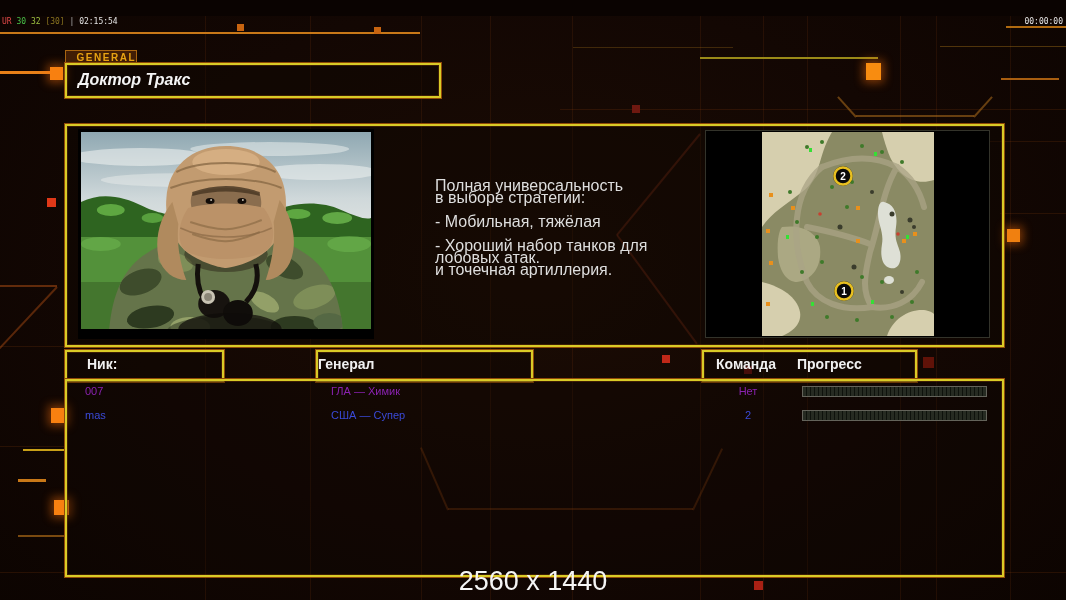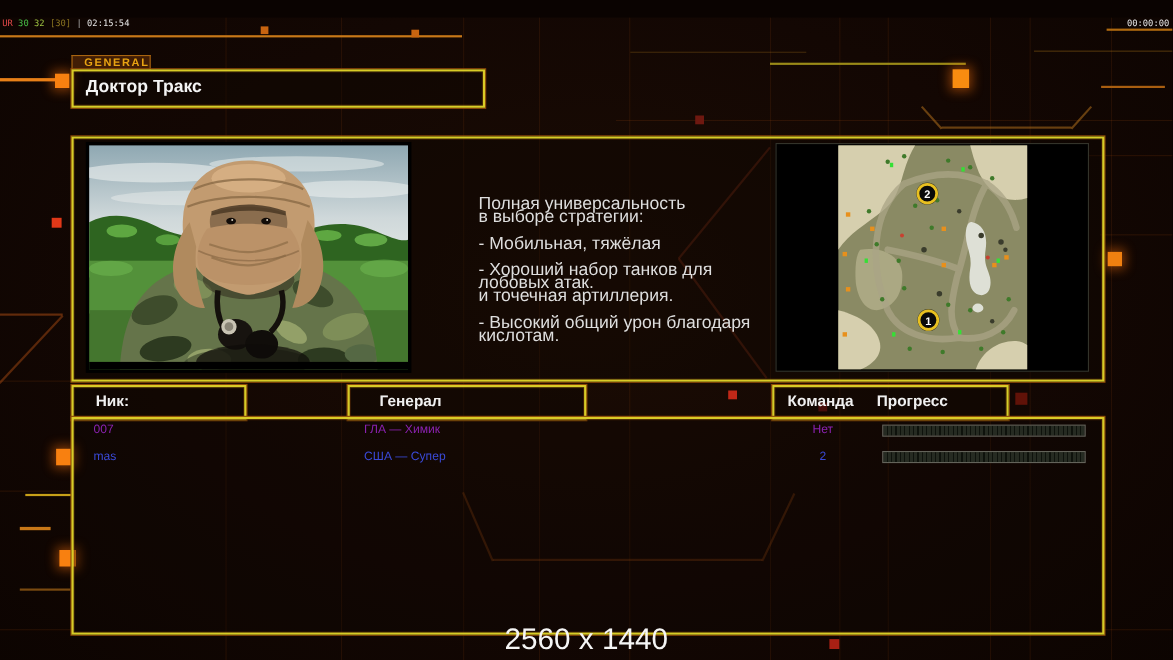--- a/index.html
+++ b/index.html
@@ -22,38 +22,38 @@
   .stats-left .t3{color:#8a7420}.stats-left .t4{color:#b0b0b0}.stats-left .t5{color:#e4e4e4}
   .timer-right{position:absolute;right:3px;top:1px;font:8px "DejaVu Sans Mono",monospace;color:#e8e8e8;}
 
   
   .ybox{position:absolute;border:2px solid #d9cb27;background:rgba(14,6,2,0.42);
         box-shadow:0 0 0 1px #8f4a08, inset 0 0 0 1px rgba(110,55,8,0.45);}
 
   .tab-general{position:absolute;left:65px;top:34px;width:66px;height:13px;background:#411d05;
         border:1px solid #a86410;border-bottom:none;color:#e8a312;font-size:10px;font-weight:bold;
         letter-spacing:1.5px;padding:0 0 0 4px;line-height:13px;text-align:right;}
-  .title-box{left:65px;top:47px;width:372px;height:31px;}
+  .title-box{left:65px;top:47px;width:372px;height:31px;font-style:italic;}
   .title-text{font-size:16px;font-weight:bold;color:#f4f4f4;line-height:29px;padding-left:11px;}
 
   .main-box{left:65px;top:108px;width:935px;height:219px;}
   .portrait-frame{position:absolute;left:11px;top:3px;width:296px;height:210px;background:#000;}
   .portrait-frame svg{position:absolute;left:3px;top:3px;}
   .desc{position:absolute;left:368px;top:54px;width:260px;font-size:16px;line-height:12px;color:#dedede;}
   .desc .mt{margin-top:12px;}
   .map-frame{position:absolute;left:638px;top:4px;width:285px;height:208px;background:#000;
              border:1px solid #33332a;box-sizing:border-box;}
   .map-frame svg{display:block;margin:1px auto;}
 
   .hdr{height:28px;}
   .hdr .lab{font-size:14px;font-weight:bold;color:#f0f0f0;line-height:25px;}
   .hdr-nick{left:65px;top:334px;width:155px;}
   .hdr-general{left:316px;top:334px;width:213px;}
   .hdr-team{left:702px;top:334px;width:211px;}
-  .pl20{padding-left:20px;} .pl15{padding-left:15px;margin-left:12px;} .pl12{padding-left:12px;}
+  .pl20{padding-left:20px;} .pl15{} .pl12{padding-left:12px;}
   .hdr-progress-lab{position:absolute;left:93px;top:0;}
 
   .players-box{left:65px;top:363px;width:935px;height:194px;background:rgba(12,5,2,0.30);}
   .prow{position:absolute;left:0;width:931px;height:16px;font-size:11px;}
   .prow.r0{top:3px;} .prow.r1{top:27px;}
   .row-purple{color:#8a22b0;} .row-blue{color:#3a4ad8;}
   .cell-nick{position:absolute;left:18px;top:1px;}
   .cell-general{position:absolute;left:264px;top:1px;}
   .cell-team{position:absolute;left:651px;top:1px;width:60px;text-align:center;}
   .cell-progress{position:absolute;left:735px;top:2px;width:185px;height:11px;}
@@ -209,21 +209,20 @@
         <rect x="0" y="197" width="292" height="7" fill="#000"></rect>
       </svg>
     </div>
 
     <div class="desc">
       <div>Полная универсальность</div>
       <div>в выборе стратегии:</div>
       <div class="mt">- Мобильная, тяжёлая</div>
       <div class="mt">- Хороший набор танков для лобовых атак.</div>
       <div>и точечная артиллерия.</div>
-      <div class="mt">- Высокий общий урон благодаря кислотам.</div>
     </div>
 
     <div class="map-frame">
       <svg width="172" height="204" viewBox="0 0 172 204">
         <rect x="0" y="0" width="172" height="204" fill="#8a8a64"></rect>
 
         <path d="M0,0 L70,0 C55,25 60,45 40,60 C25,72 10,80 0,95 Z" fill="#d6cfae"></path>
         <path d="M120,0 L172,0 L172,48 C150,55 135,40 128,25 C124,15 122,8 120,0 Z" fill="#d6cfae"></path>
         <path d="M0,150 C20,155 35,165 38,180 C40,192 30,200 20,204 L0,204 Z" fill="#d6cfae"></path>
         <path d="M125,204 C130,188 145,178 160,178 C165,178 170,180 172,182 L172,204 Z" fill="#d6cfae"></path>

